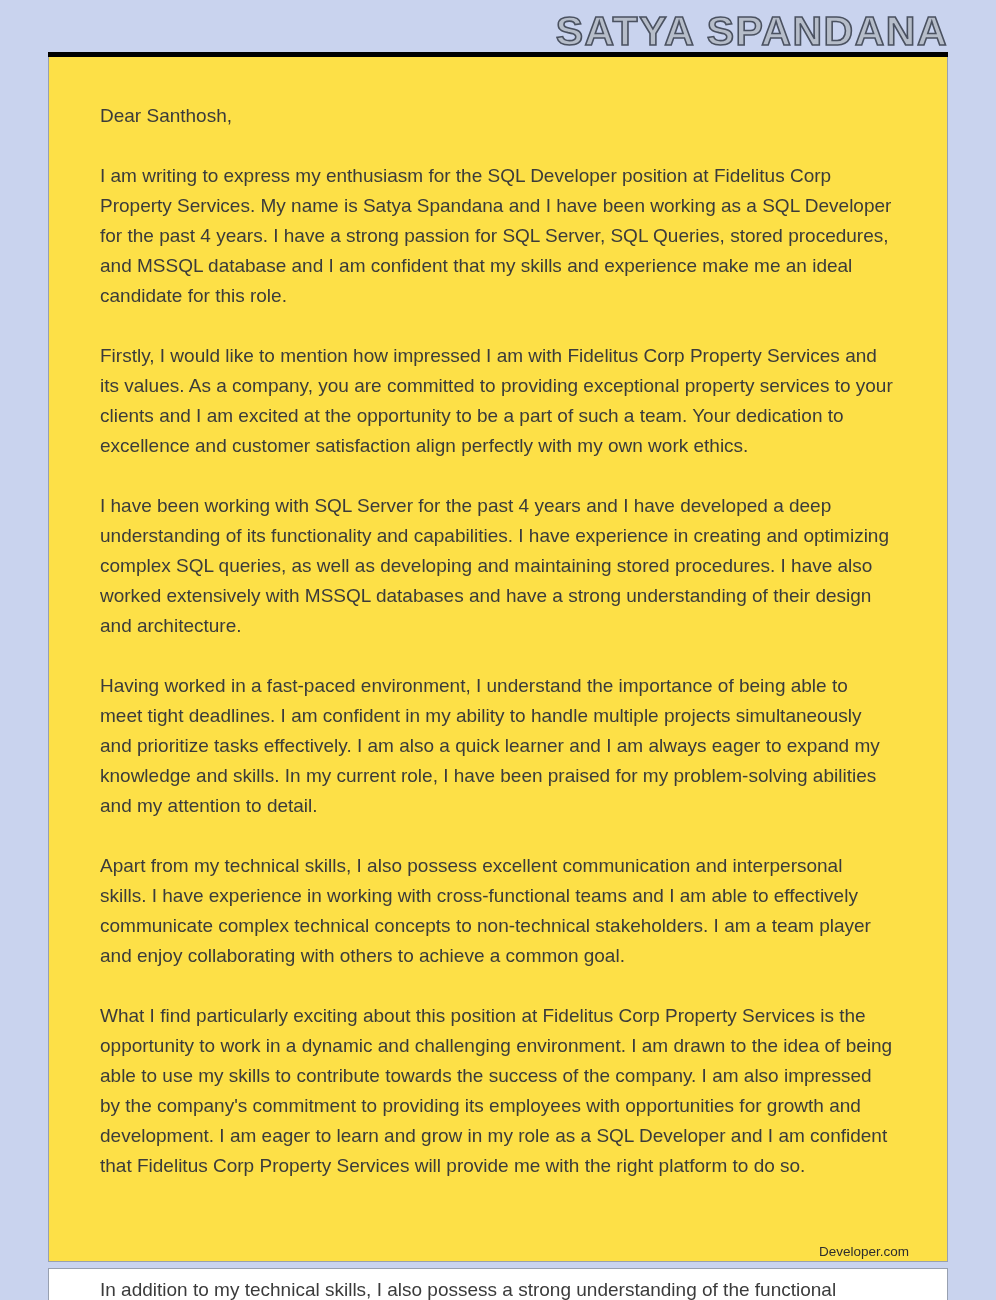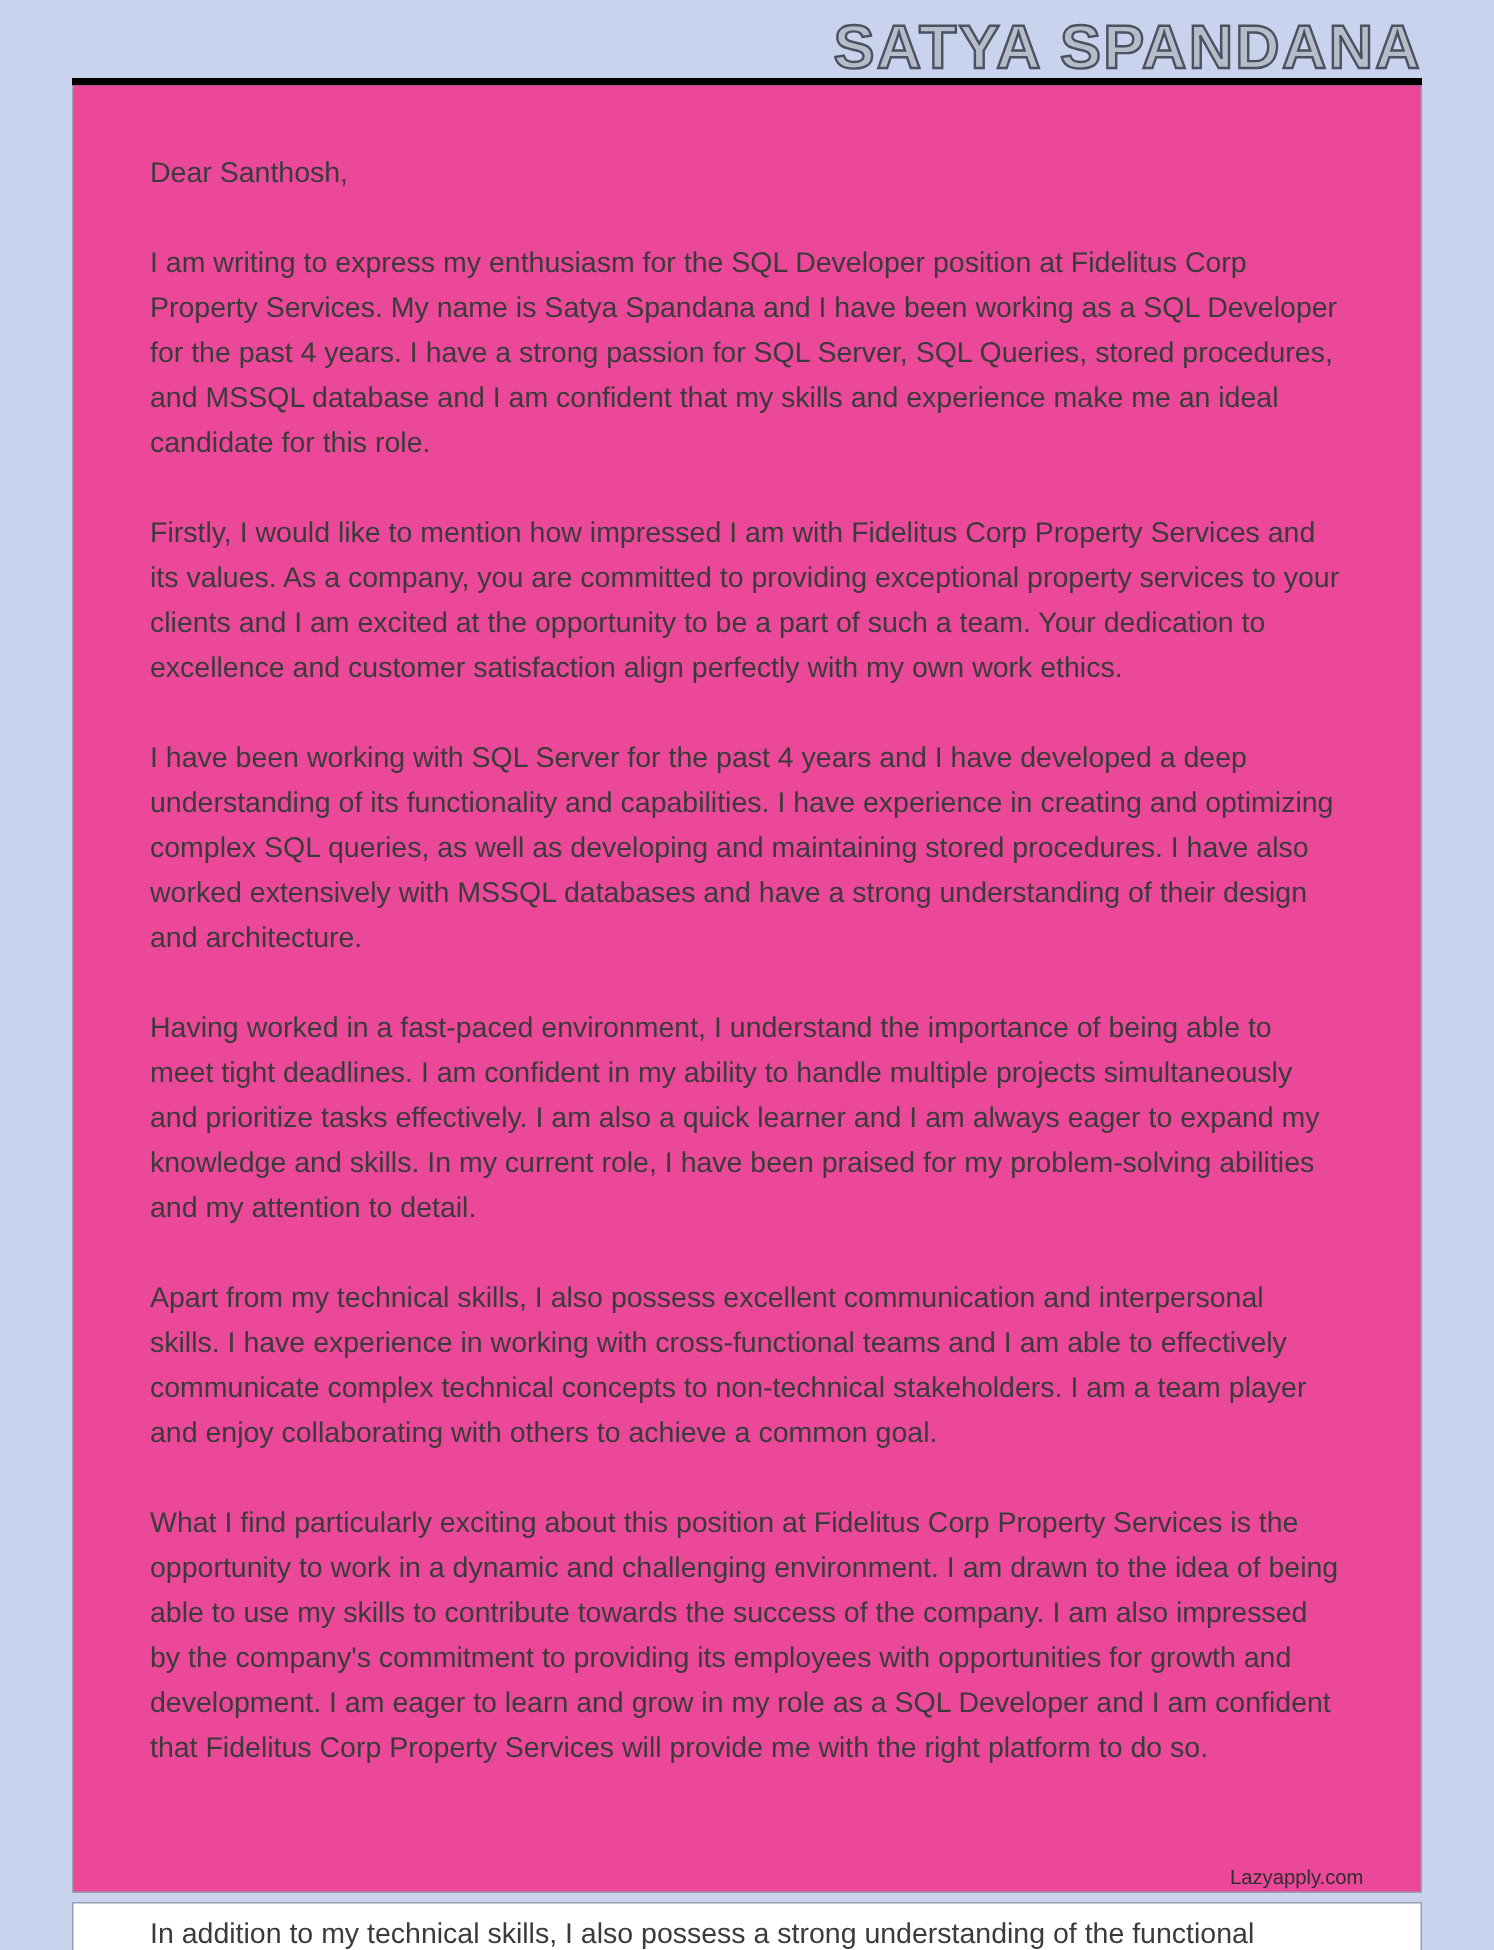--- a/index.html
+++ b/index.html
@@ -45,21 +45,21 @@
     height: 5px;
     background: #000000;
   }
 
   .sheet {
     position: absolute;
     left: 48px;
     top: 57px;
     width: 900px;
     height: 1205px;
-    background: #ec4899;
+    background: #fde047;
     border: 1px solid #98a0b0;
     border-top: none;
     padding: 44px 53px 0 51px;
   }
 
   .sheet p,
   .sheet2 p {
     font-size: 19px;
     line-height: 30px;
     color: #3b3b3b;
@@ -108,20 +108,20 @@
     <p>Firstly, I would like to mention how impressed I am with Fidelitus Corp Property Services and its values. As a company, you are committed to providing exceptional property services to your clients and I am excited at the opportunity to be a part of such a team. Your dedication to excellence and customer satisfaction align perfectly with my own work ethics.</p>
 
     <p>I have been working with SQL Server for the past 4 years and I have developed a deep understanding of its functionality and capabilities. I have experience in creating and optimizing complex SQL queries, as well as developing and maintaining stored procedures. I have also worked extensively with MSSQL databases and have a strong understanding of their design and architecture.</p>
 
     <p>Having worked in a fast-paced environment, I understand the importance of being able to meet tight deadlines. I am confident in my ability to handle multiple projects simultaneously and prioritize tasks effectively. I am also a quick learner and I am always eager to expand my knowledge and skills. In my current role, I have been praised for my problem-solving abilities and my attention to detail.</p>
 
     <p>Apart from my technical skills, I also possess excellent communication and interpersonal skills. I have experience in working with cross-functional teams and I am able to effectively communicate complex technical concepts to non-technical stakeholders. I am a team player and enjoy collaborating with others to achieve a common goal.</p>
 
     <p>What I find particularly exciting about this position at Fidelitus Corp Property Services is the opportunity to work in a dynamic and challenging environment. I am drawn to the idea of being able to use my skills to contribute towards the success of the company. I am also impressed by the company's commitment to providing its employees with opportunities for growth and development. I am eager to learn and grow in my role as a SQL Developer and I am confident that Fidelitus Corp Property Services will provide me with the right platform to do so.</p>
 
-    <div class="watermark">Lazyapply.com</div>
+    <div class="watermark">Developer.com</div>
   </div>
 
   <div class="sheet2">
     <p>In addition to my technical skills, I also possess a strong understanding of the functional</p>
   </div>
 
 </div>
 
 </body></html>

